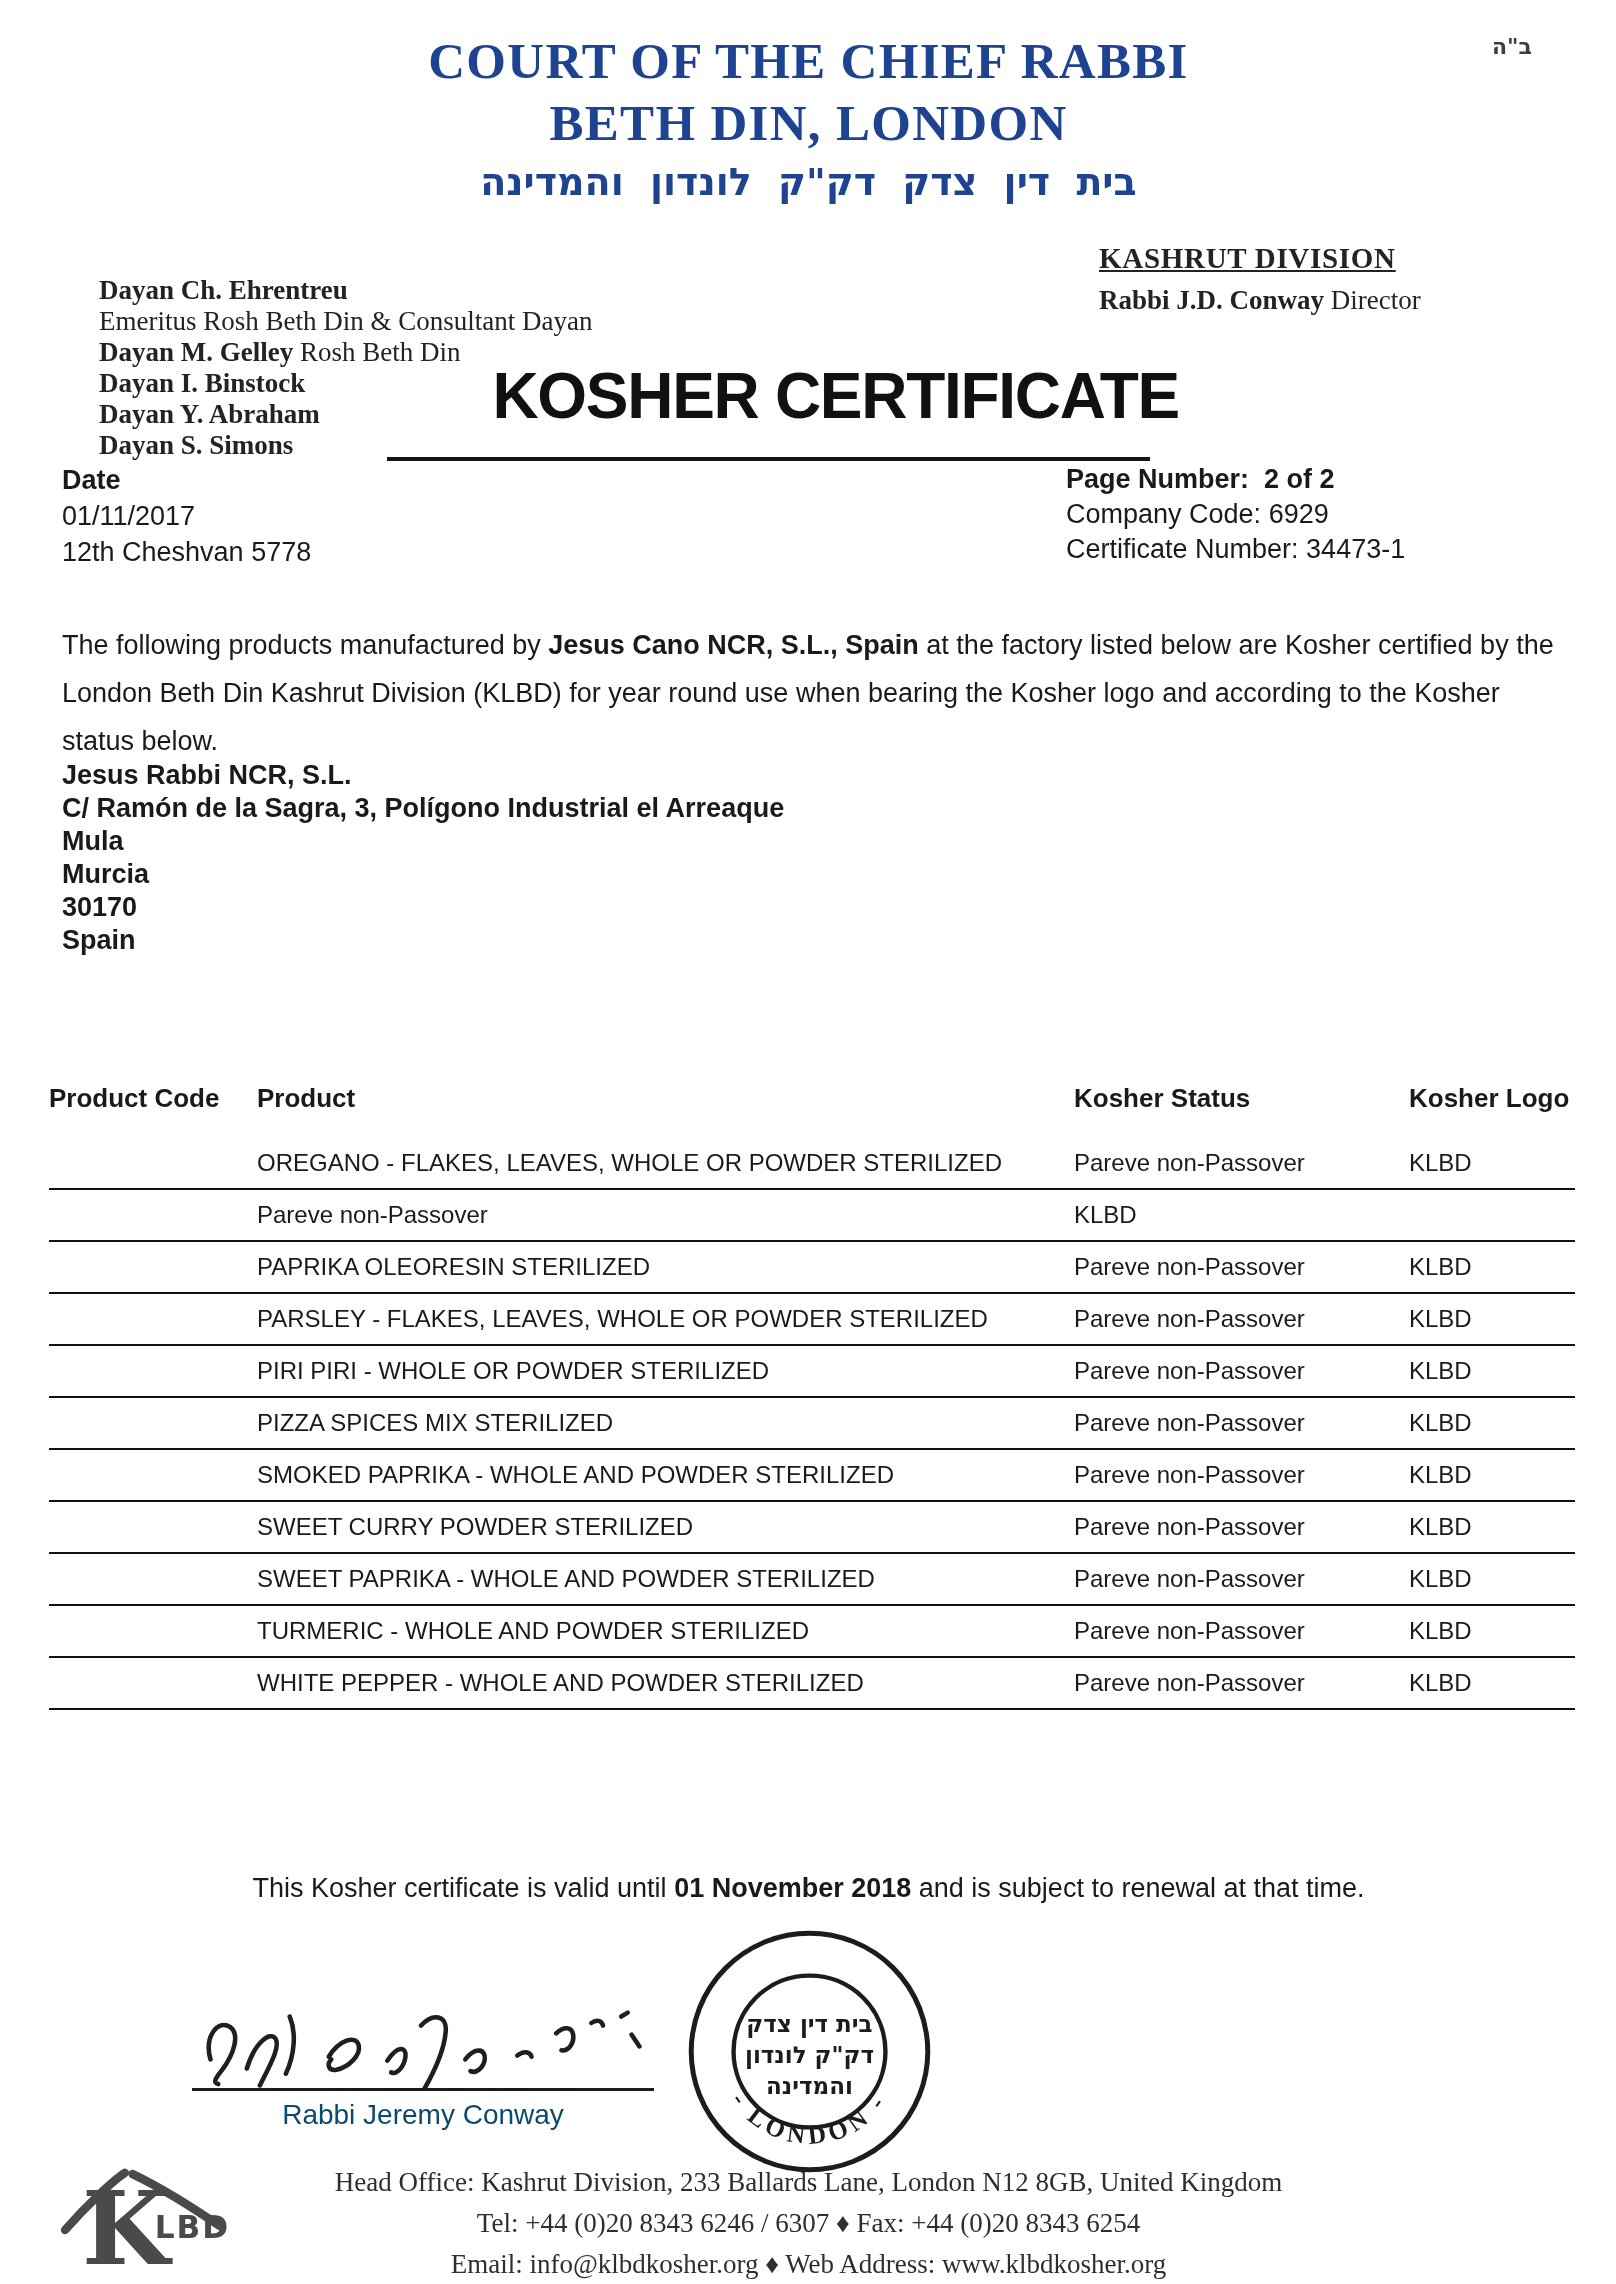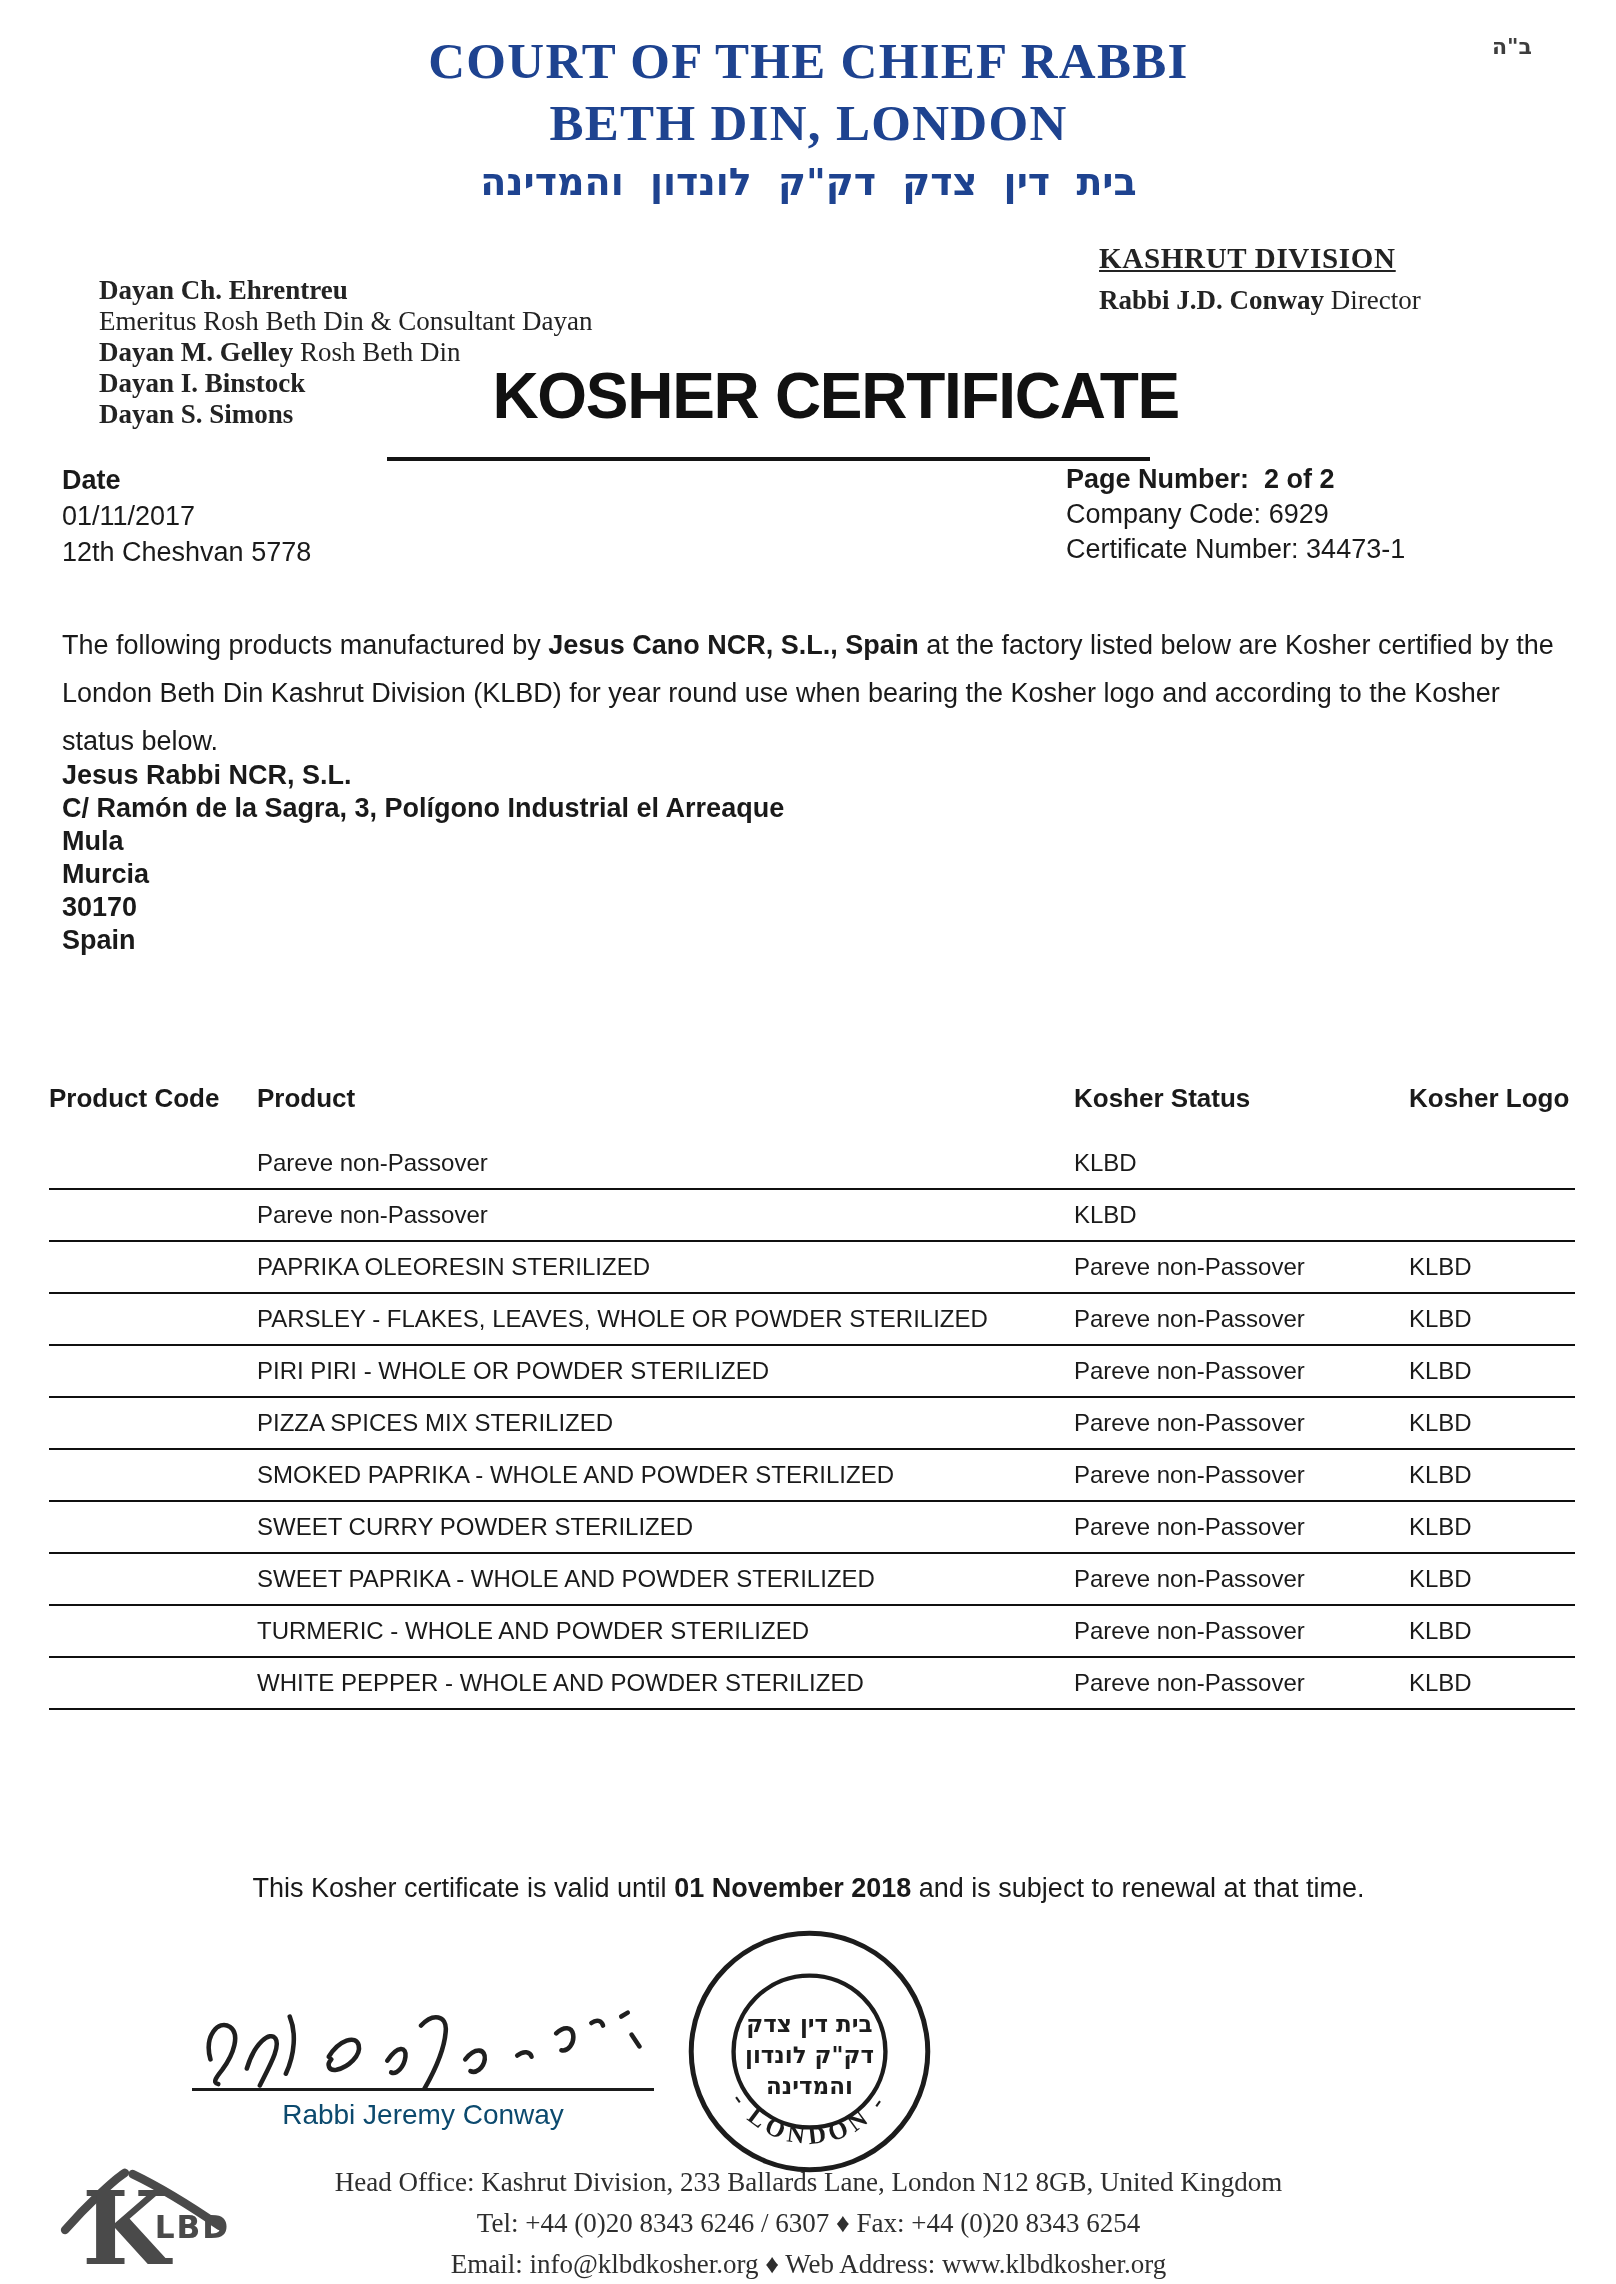--- a/index.html
+++ b/index.html
@@ -87,20 +87,21 @@
     <div class="lh-line1">COURT OF THE CHIEF RABBI</div>
     <div class="lh-line2">BETH DIN, LONDON</div>
     <div class="lh-hebrew heb" dir="rtl">בית דין צדק דק"ק לונדון והמדינה</div>
   </div>
 
   <div class="dayanim">
     <div><b>Dayan Ch. Ehrentreu</b><span></span></div>
     <div><b></b><span>Emeritus Rosh Beth Din &amp; Consultant Dayan</span></div>
     <div><b>Dayan M. Gelley</b><span> Rosh Beth Din</span></div>
     <div><b>Dayan I. Binstock</b><span></span></div>
+    <div><b>Dayan Y. Abraham</b><span></span></div>
     <div><b>Dayan S. Simons</b><span></span></div>
   </div>
 
   <div class="kashrut">
     <div class="kashrut-title">KASHRUT DIVISION</div>
     <div class="kashrut-director">
       <b>Rabbi J.D. Conway</b><span> Director</span>
     </div>
   </div>
 
@@ -132,20 +133,21 @@
 
   <div class="ptable">
     <div class="t-header">
       <div class="t-cell">Product Code</div>
       <div class="t-cell">Product</div>
       <div class="t-cell">Kosher Status</div>
       <div class="t-cell">Kosher Logo</div>
     </div>
     <div class="t-row">
       <div class="t-cell"></div>
+      <div class="t-cell">OREGANO - FLAKES, LEAVES, WHOLE OR POWDER STERILIZED</div>
       <div class="t-cell">Pareve non-Passover</div>
       <div class="t-cell">KLBD</div>
     </div>
     <div class="t-row">
       <div class="t-cell"></div>
       <div class="t-cell">Pareve non-Passover</div>
       <div class="t-cell">KLBD</div>
     </div>
     <div class="t-row">
       <div class="t-cell"></div>

